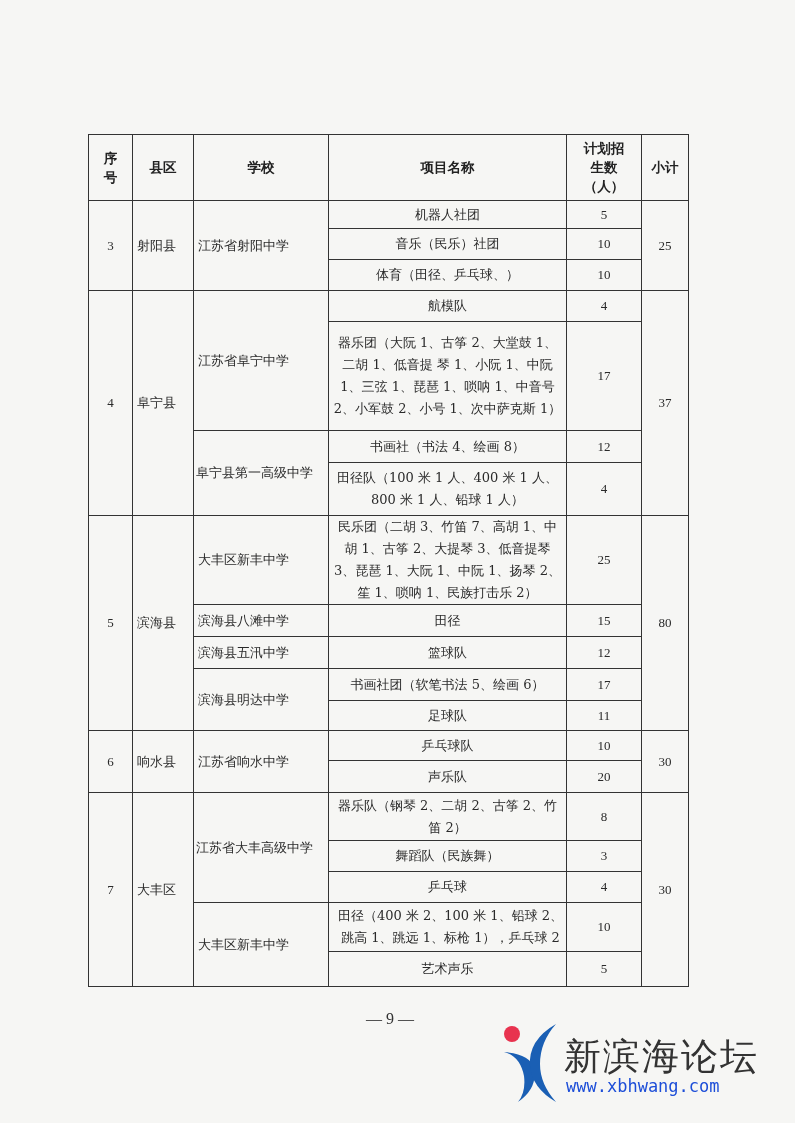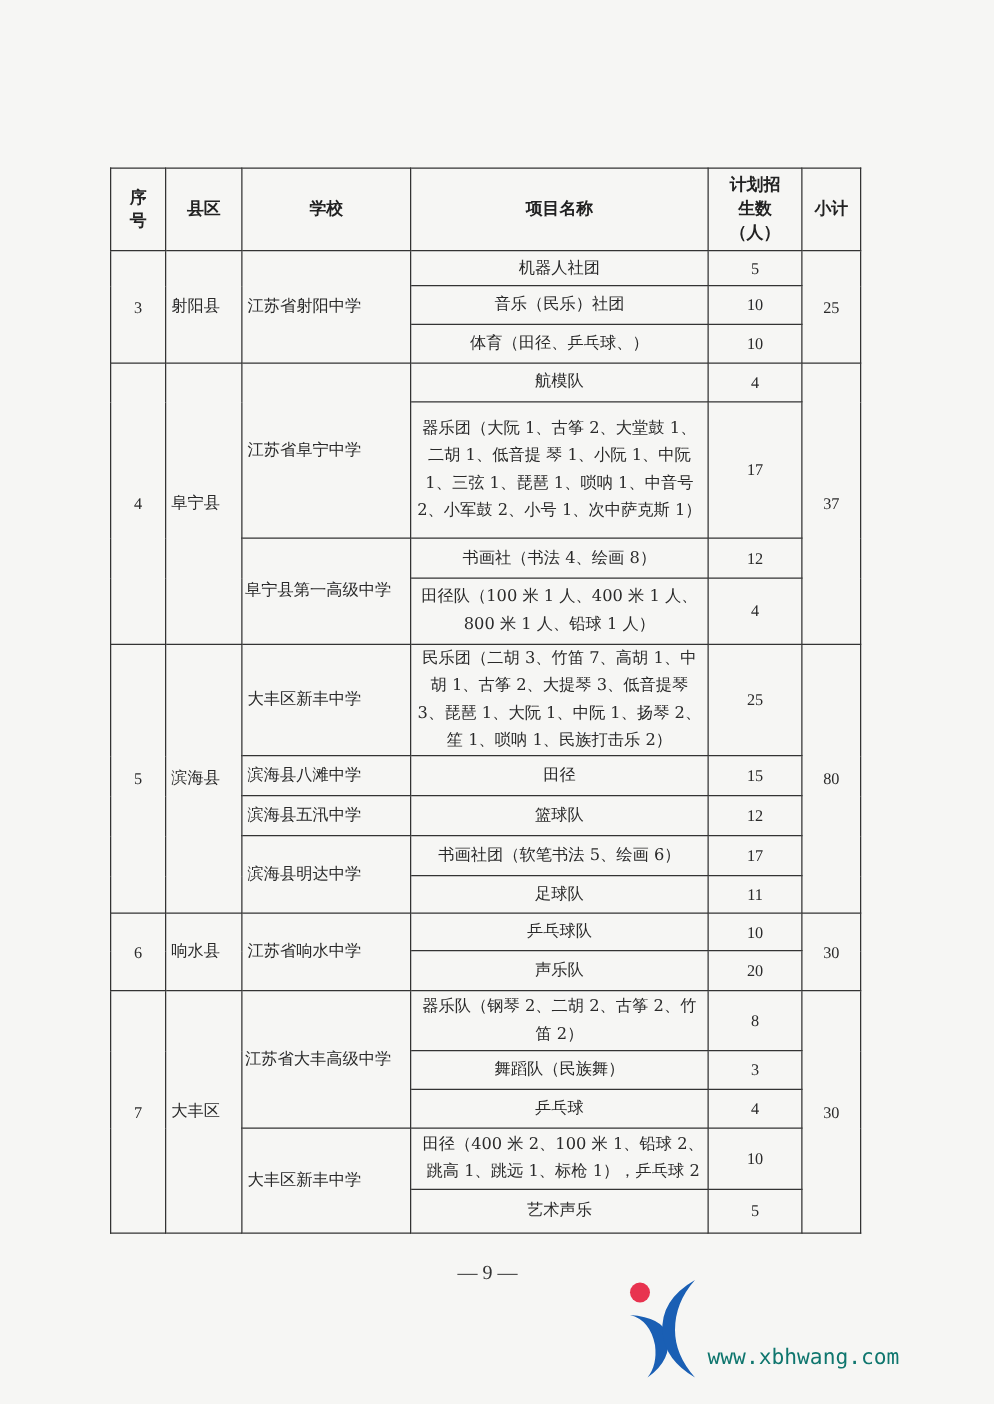--- a/index.html
+++ b/index.html
@@ -45,21 +45,21 @@
     position: absolute; left: 498px; top: 1018px;
     width: 290px; height: 90px;
   }
   .wm-title {
     position: absolute; left: 66px; top: 14px;
     font-family: "DejaVu Sans", sans-serif; font-size: 37px; letter-spacing: 2px;
     color: #333;
   }
   .wm-url {
     position: absolute; left: 68px; top: 58px;
-    font-family: "DejaVu Sans Mono", "Liberation Mono", monospace; font-size: 17px; color: #0f766e;
+    font-family: "DejaVu Sans Mono", "Liberation Mono", monospace; font-size: 17px; color: #1d4ed8;
   }
 </style>
 </head>
 <body>
 
 <table class="page-table">
   <colgroup>
     <col style="width:44px">
       <col style="width:61px">
       <col style="width:135px">
@@ -188,14 +188,15 @@
 </table>
 
 <div class="page-number">— 9 —</div>
 
 <div class="watermark">
   <svg width="70" height="90" viewBox="0 0 70 90" style="position:absolute;left:0;top:0">
     <circle cx="14" cy="16" r="8" fill="#e8334f"></circle>
     <path d="M6 34 Q22 38 26 58 Q28 74 20 84 Q40 70 36 50 Q32 36 6 34 Z" fill="#1a5fb4"></path>
     <path d="M58 6 Q30 22 32 48 Q34 70 58 84 Q42 66 42 46 Q42 24 58 6 Z" fill="#1a5fb4"></path>
   </svg>
+  <div class="wm-title">新滨海论坛</div>
   <div class="wm-url">www.xbhwang.com</div>
 </div>
 
 </body></html>

